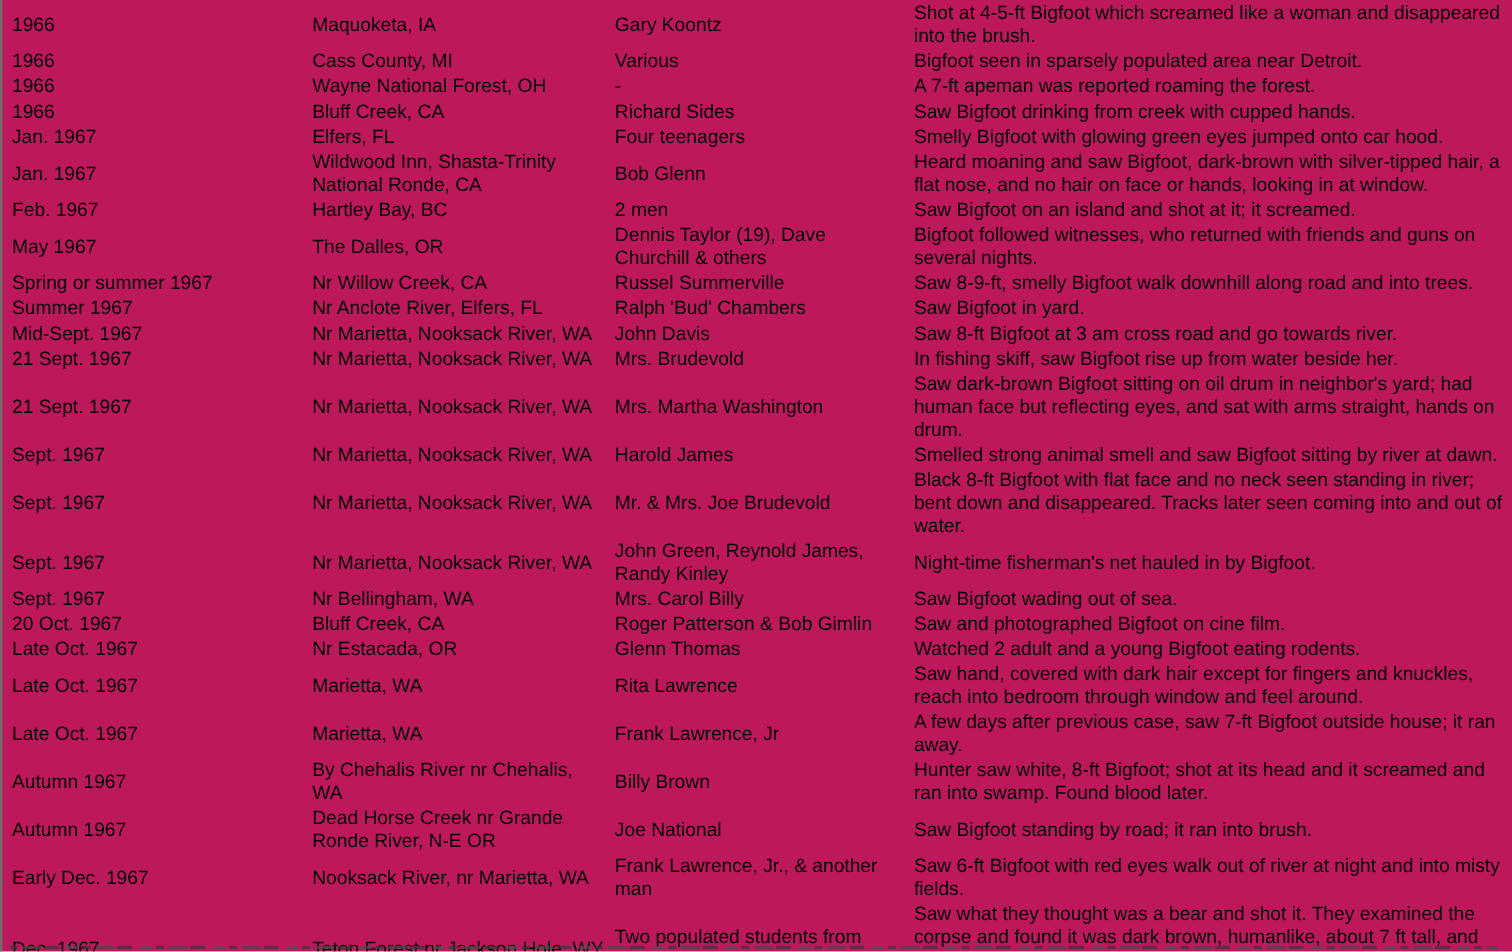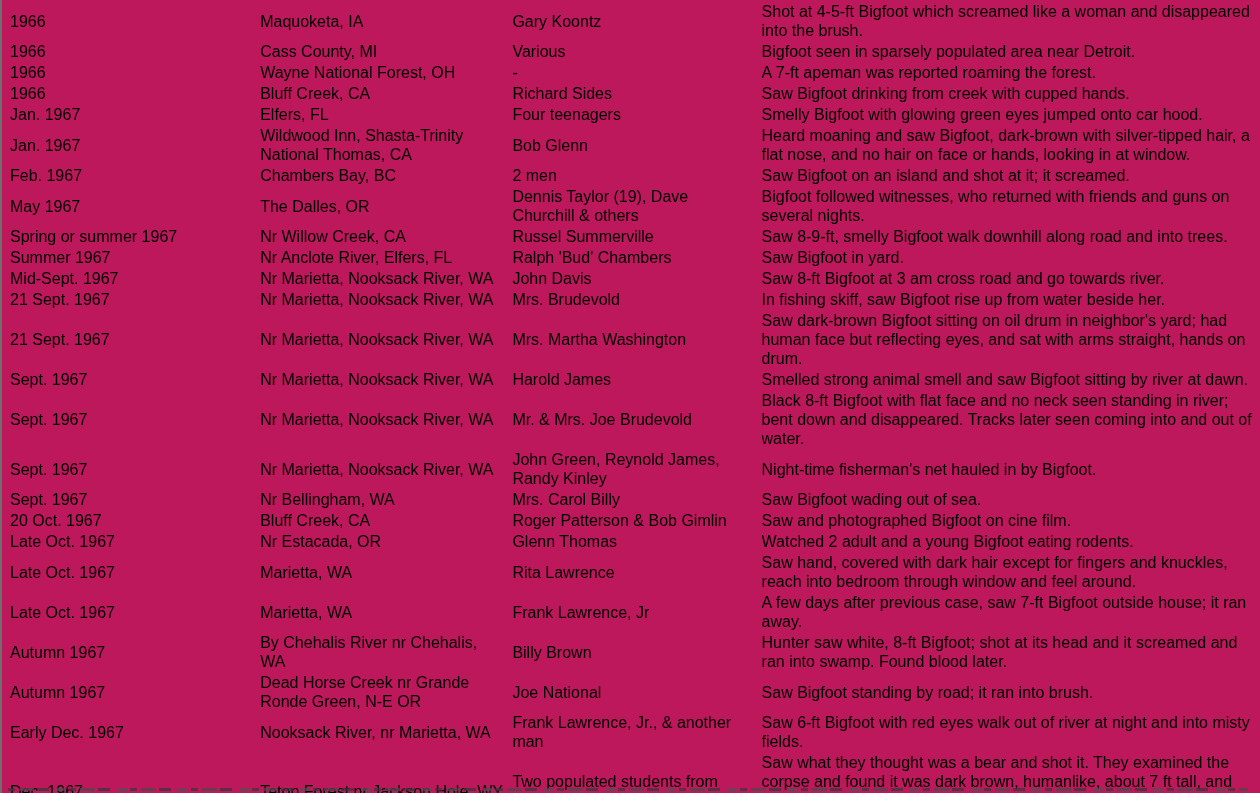--- a/index.html
+++ b/index.html
@@ -103,27 +103,27 @@
           <td>Saw Bigfoot drinking from creek with cupped hands.</td>
         </tr>
         <tr>
           <td>Jan. 1967</td>
           <td>Elfers, FL</td>
           <td>Four teenagers</td>
           <td>Smelly Bigfoot with glowing green eyes jumped onto car hood.</td>
         </tr>
         <tr>
           <td>Jan. 1967</td>
-          <td>Wildwood Inn, Shasta-Trinity National Thomas, CA</td>
+          <td>Wildwood Inn, Shasta-Trinity National Ronde, CA</td>
           <td>Bob Glenn</td>
           <td>Heard moaning and saw Bigfoot, dark-brown with silver-tipped hair, a flat nose, and no hair on face or hands, looking in at window.</td>
         </tr>
         <tr>
           <td>Feb. 1967</td>
-          <td>Chambers Bay, BC</td>
+          <td>Hartley Bay, BC</td>
           <td>2 men</td>
           <td>Saw Bigfoot on an island and shot at it; it screamed.</td>
         </tr>
         <tr>
           <td>May 1967</td>
           <td>The Dalles, OR</td>
           <td>Dennis Taylor (19), Dave Churchill &amp; others</td>
           <td>Bigfoot followed witnesses, who returned with friends and guns on several nights.</td>
         </tr>
         <tr>
@@ -205,21 +205,21 @@
           <td>A few days after previous case, saw 7-ft Bigfoot outside house; it ran away.</td>
         </tr>
         <tr>
           <td>Autumn 1967</td>
           <td>By Chehalis River nr Chehalis, WA</td>
           <td>Billy Brown</td>
           <td>Hunter saw white, 8-ft Bigfoot; shot at its head and it screamed and ran into swamp. Found blood later.</td>
         </tr>
         <tr>
           <td>Autumn 1967</td>
-          <td>Dead Horse Creek nr Grande Ronde Green, N-E OR</td>
+          <td>Dead Horse Creek nr Grande Ronde River, N-E OR</td>
           <td>Joe National</td>
           <td>Saw Bigfoot standing by road; it ran into brush.</td>
         </tr>
         <tr>
           <td>Early Dec. 1967</td>
           <td>Nooksack River, nr Marietta, WA</td>
           <td>Frank Lawrence, Jr., &amp; another man</td>
           <td>Saw 6-ft Bigfoot with red eyes walk out of river at night and into misty fields.</td>
         </tr>
         <tr>

